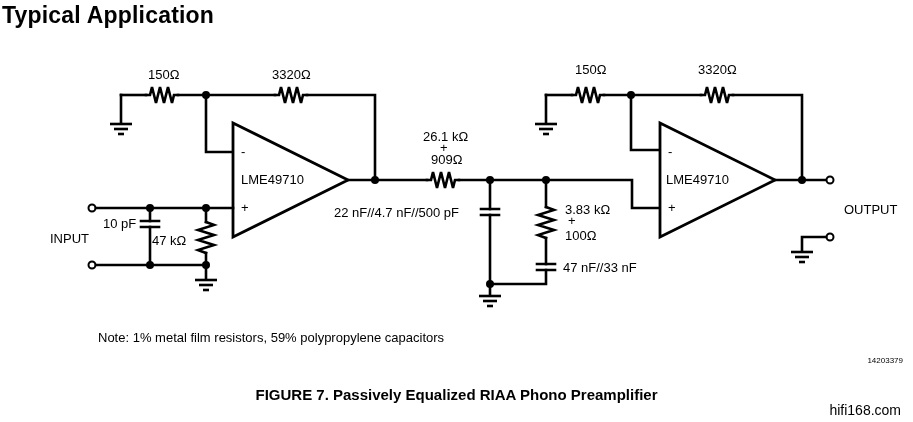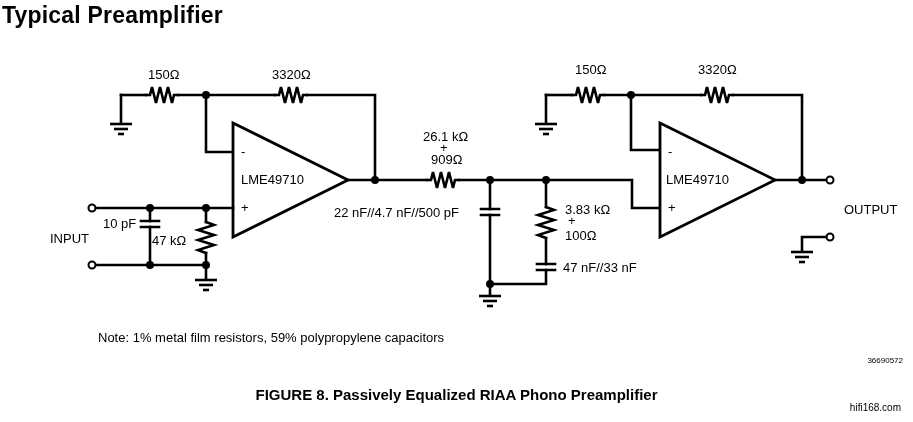--- a/index.html
+++ b/index.html
@@ -8,26 +8,26 @@
   svg { position:absolute; left:0; top:0; }
   .w { stroke:#000; stroke-width:2.6; fill:none; stroke-linecap:square; }
   .oa { stroke:#000; stroke-width:2.8; fill:#fff; stroke-linejoin:miter; }
   .dot { fill:#000; }
   .term { fill:#fff; stroke:#000; stroke-width:2; }
   .lbl { font-family:"Liberation Sans", sans-serif; font-size:13px; fill:#000; }
   .pm { font-family:"Liberation Sans", sans-serif; font-size:13px; fill:#000; }
   .note { position:absolute; left:98px; top:330px; font-size:13px; }
   .fignum { position:absolute; right:10px; top:356px; font-size:8px; }
   .caption { position:absolute; left:0; width:913px; top:386px; text-align:center; font-size:15px; font-weight:bold; }
-  .wm { position:absolute; right:12px; top:402px; font-size:10px; }
+  .wm { position:absolute; right:12px; top:402px; font-size:14px; }
 </style>
 </head>
 <body>
 
-<div class="title">Typical Preamplifier</div>
+<div class="title">Typical Application</div>
 
 <svg width="913" height="422" viewBox="0 0 913 422">
   <defs>
     <g id="gnd">
       <line x1="-11" y1="0" x2="11" y2="0" stroke="#000" stroke-width="2.6"></line>
       <line x1="-7" y1="5" x2="7" y2="5" stroke="#000" stroke-width="2.6"></line>
       <line x1="-3" y1="10" x2="3" y2="10" stroke="#000" stroke-width="2.6"></line>
     </g>
   </defs>
 
@@ -128,15 +128,15 @@
     <circle class="term" cx="830" cy="237" r="3.5"></circle>
     <path class="w" d="M826,237 L802,237 L802,250"></path>
     <use href="#gnd" x="802" y="252"></use>
     <text class="lbl" x="844" y="214">OUTPUT</text>
     <text class="lbl" x="575" y="74">150Ω</text>
     <text class="lbl" x="698" y="74">3320Ω</text>
   </g>
 </svg>
 
 <div class="note">Note: 1% metal film resistors, 59% polypropylene capacitors</div>
-<div class="fignum">36690572</div>
-<div class="caption">FIGURE 8. Passively Equalized RIAA Phono Preamplifier</div>
+<div class="fignum">14203379</div>
+<div class="caption">FIGURE 7. Passively Equalized RIAA Phono Preamplifier</div>
 <div class="wm">hifi168.com</div>
 
 </body></html>

